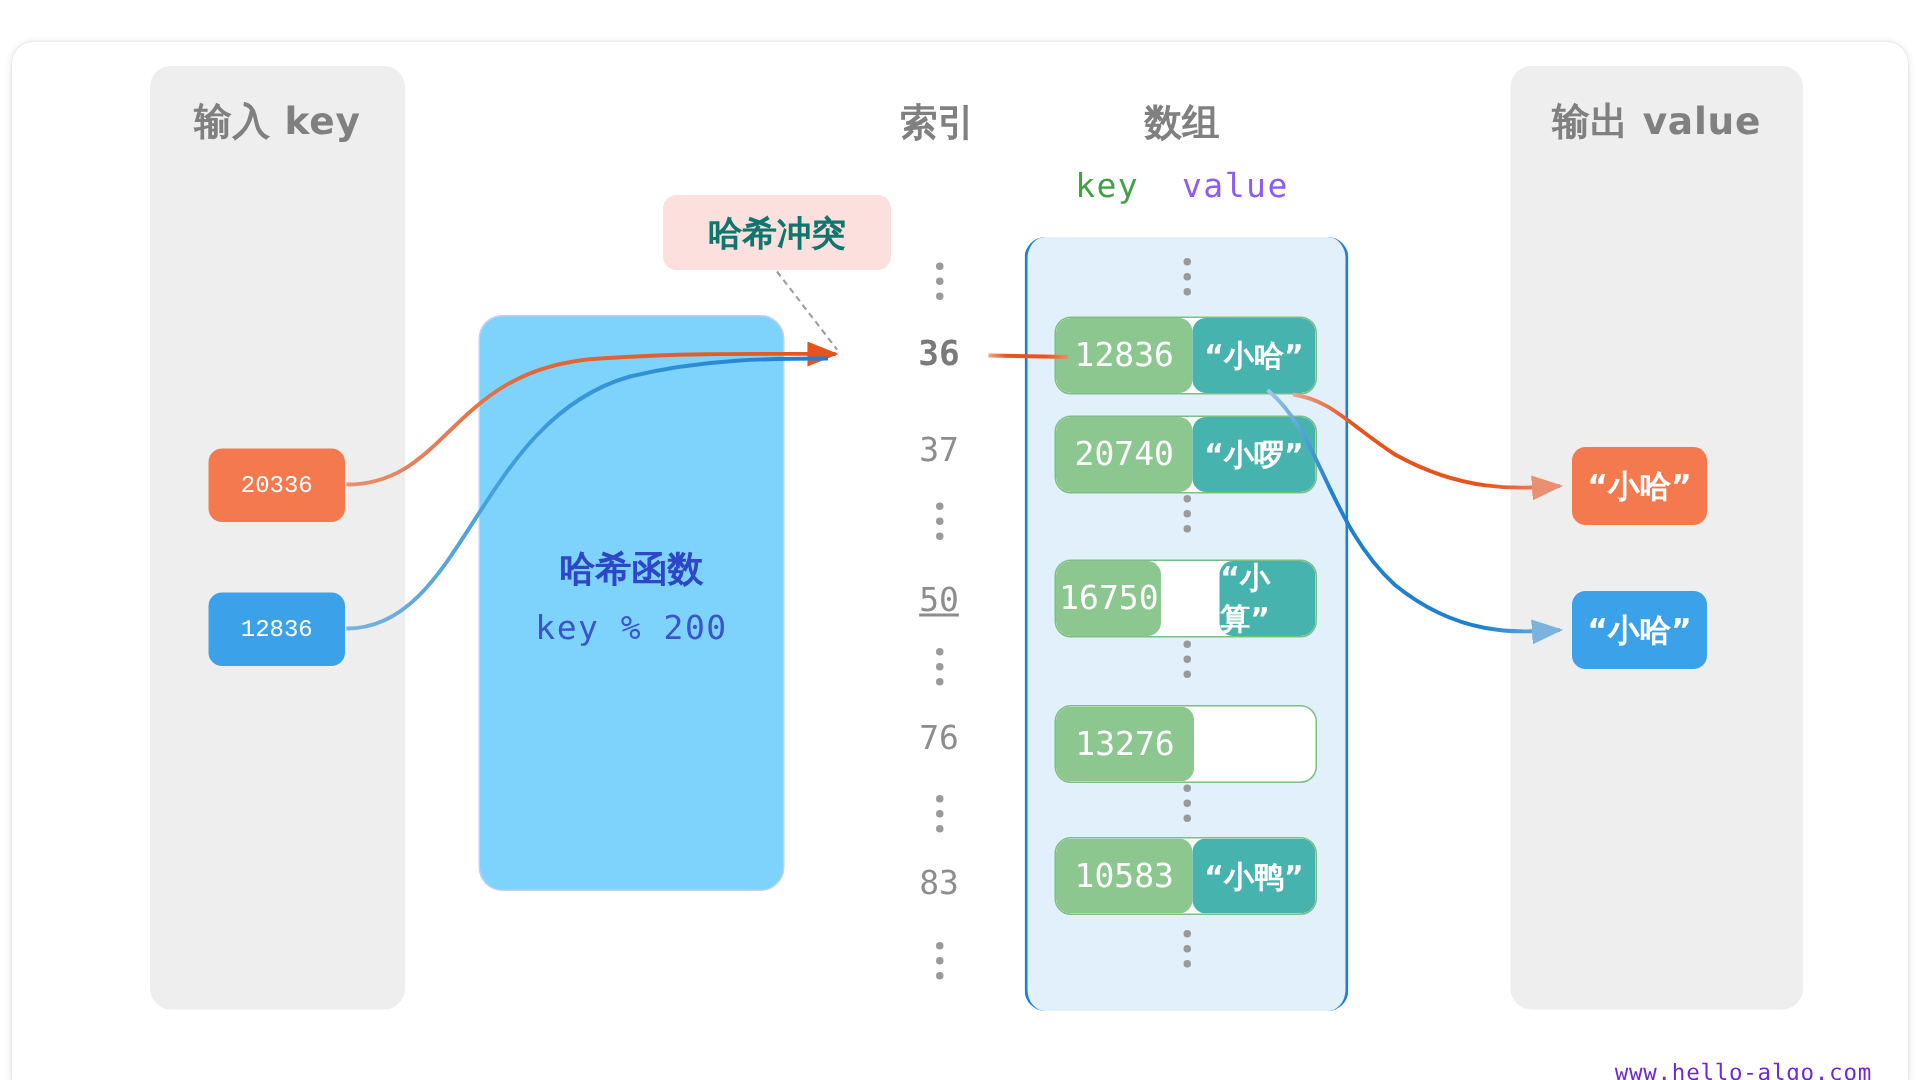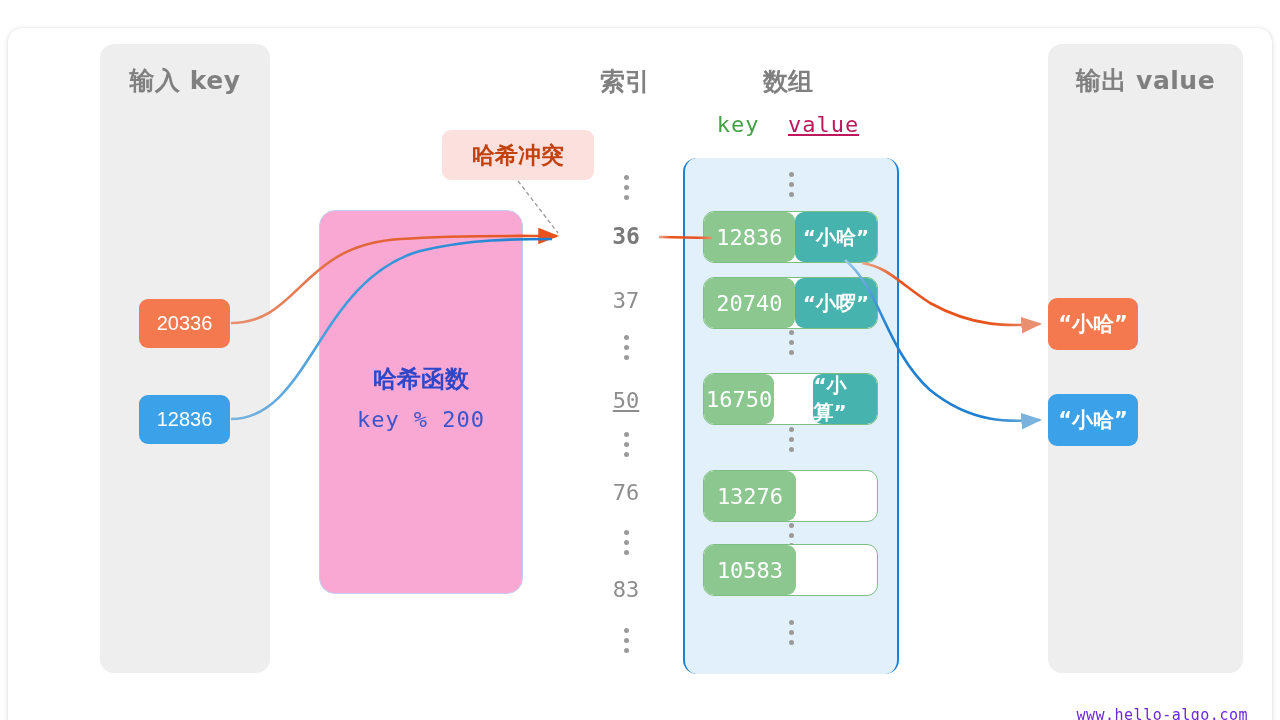--- a/index.html
+++ b/index.html
@@ -36,32 +36,32 @@
   .panel-title {
     position: absolute;
     width: 100%;
     text-align: center;
     color: #808080;
     font-weight: bold;
     font-size: 25px;
     letter-spacing: 0.5px;
   }
   #panel-input  { left: 100px; top: 24px; width: 170px; height: 629px; }
-  #panel-output { left: 1048px; top: 24px; width: 195px; height: 629px; }
+  #panel-output { left: 1007px; top: 24px; width: 195px; height: 629px; }
   #title-input  { top: 20px; }
   #title-output { top: 20px; }
 
   
   #hash-box {
     position: absolute;
     left: 319px;
     top: 190px;
     width: 202px;
     height: 382px;
-    background: #f9a8d4;
+    background: #7dd3fc;
     border: 1.6px solid #c6cdf0;
     border-radius: 16px;
   }
   #hash-title {
     position: absolute;
     left: 0;
     top: 152px;
     width: 100%;
     text-align: center;
     color: #2e46c8;
@@ -81,22 +81,22 @@
   }
 
   
   .pill {
     position: absolute;
     display: flex;
     align-items: center;
     justify-content: center;
     border-radius: 9px;
     color: #ffffff;
-    font-size: 20px;
-    font-family: Liberation Sans, sans-serif;
+    font-size: 16px;
+    font-family: Liberation Mono, monospace;
   }
   .pill.cn {
     font-family: "DejaVu Sans", "Liberation Sans", sans-serif;
     font-size: 21px;
     font-weight: bold;
   }
   #in-key-0  { left: 139px; top: 279px; width: 91px; height: 49px; background: #f4794e; }
   #in-key-1  { left: 139px; top: 375px; width: 91px; height: 49px; background: #3ba1e8; }
   #out-val-0 { left: 1048px; top: 278px; width: 90px; height: 52px; background: #f4794e; }
   #out-val-1 { left: 1048px; top: 374px; width: 90px; height: 52px; background: #3ba1e8; }
@@ -106,21 +106,21 @@
     position: absolute;
     left: 442px;
     top: 110px;
     width: 152px;
     height: 50px;
     background: #fbe0dd;
     border-radius: 9px;
     display: flex;
     align-items: center;
     justify-content: center;
-    color: #c2410c;
+    color: #0f766e;
     font-size: 23px;
     font-weight: bold;
   }
 
   
   .col-head {
     position: absolute;
     color: #808080;
     font-weight: bold;
     font-size: 25px;
@@ -132,21 +132,21 @@
     position: absolute;
     left: 688px;
     top: 92px;
     width: 200px;
     text-align: center;
     font-family: "DejaVu Sans Mono", "Liberation Mono", monospace;
     font-size: 22px;
     letter-spacing: 1px;
   }
   #head-kv .k { color: #43a047; }
-  #head-kv .v { color: #be185d; text-decoration: underline; }
+  #head-kv .v { color: #8b5cf6; }
 
   
   #index-col {
     position: absolute;
     left: 580px;
     top: 140px;
     width: 92px;
     height: 515px;
   }
   .idx-row {
@@ -332,22 +332,23 @@
       <div class="pair" style="top: 312px;">
         <div class="cell key">13276</div>
       </div>
       <div class="arr-dots" style="top: 365px;">
         <span class="vdots">
           <i></i>
           <i></i>
           <i></i>
         </span>
       </div>
-      <div class="pair" style="top: 386px;">
+      <div class="pair" style="top: 400px;">
         <div class="cell key">10583</div>
+        <div class="cell val">“小鸭”</div>
       </div>
       <div class="arr-dots" style="top: 462px;">
         <span class="vdots">
           <i></i>
           <i></i>
           <i></i>
         </span>
       </div>
     </div>
 

